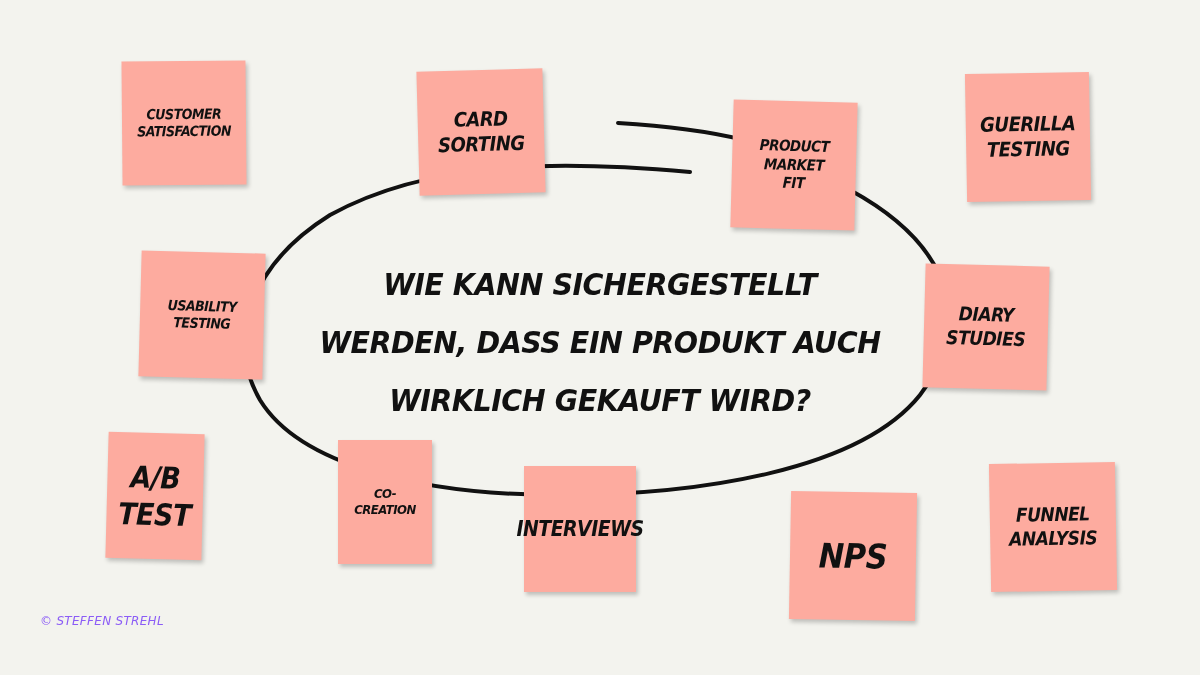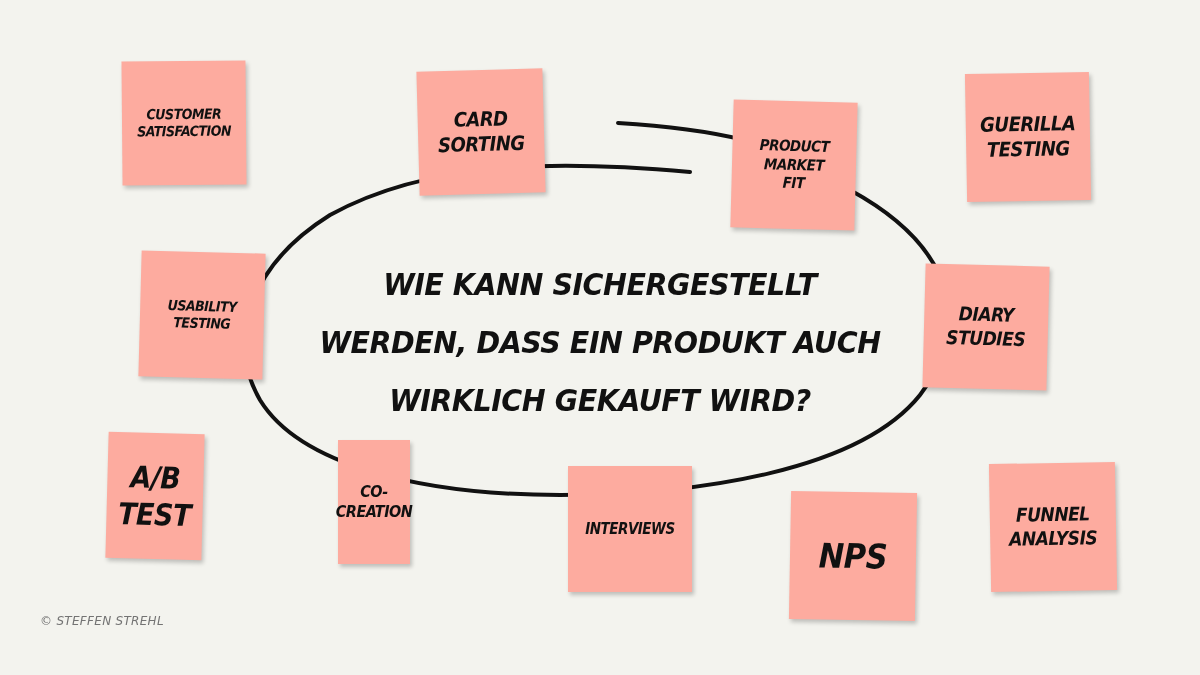--- a/index.html
+++ b/index.html
@@ -32,21 +32,21 @@
       font-family: "DejaVu Sans", sans-serif;
       font-style: italic; font-weight: bold;
       font-size: 31px; line-height: 58px;
       color: #111; letter-spacing: -0.5px;
       transform: scaleX(0.92);
     }
     .question span { display: block; }
     .copyright {
       position: absolute; left: 40px; top: 614px;
       font-family: "DejaVu Sans", sans-serif;
-      font-style: italic; font-size: 12px; color: #737373; letter-spacing: 0.3px;
+      font-style: italic; font-size: 12px; color: #8b5cf6; letter-spacing: 0.3px;
     }
   </style>
 </head>
 <body>
 
 <div class="canvas">
 
   <svg class="lines" viewBox="0 0 1200 675">
     <path d="M 618 123 C 700 128, 790 140, 850 190 C 960 250, 970 330, 920 395 C 860 470, 700 495, 560 495 C 420 495, 300 465, 260 400 C 225 340, 250 265, 330 215 C 430 160, 560 160, 690 172" fill="none" stroke="#111" stroke-width="4" stroke-linecap="round"></path>
   </svg>
@@ -80,26 +80,26 @@
   <div class="note" style="left:924px;top:265px;width:124px;height:124px;font-size:19px;transform:rotate(1.5deg);">
     <span>DIARY</span>
     <span>STUDIES</span>
   </div>
 
   <div class="note" style="left:107px;top:433px;width:96px;height:126px;font-size:30px;transform:rotate(1.5deg);">
     <span>A/B</span>
     <span>TEST</span>
   </div>
 
-  <div class="note" style="left:338px;top:440px;width:72px;height:124px;font-size:16px;">
+  <div class="note" style="left:338px;top:440px;width:94px;height:124px;font-size:13px;">
     <span>CO-</span>
     <span>CREATION</span>
   </div>
 
-  <div class="note" style="left:568px;top:466px;width:124px;height:126px;font-size:15px;">
+  <div class="note" style="left:524px;top:466px;width:112px;height:126px;font-size:21px;">
     <span>INTERVIEWS</span>
   </div>
 
   <div class="note" style="left:790px;top:492px;width:126px;height:128px;font-size:34px;transform:rotate(1deg);">
     <span>NPS</span>
   </div>
 
   <div class="note" style="left:990px;top:463px;width:126px;height:128px;font-size:19px;transform:rotate(-1deg);">
     <span>FUNNEL</span>
     <span>ANALYSIS</span>

